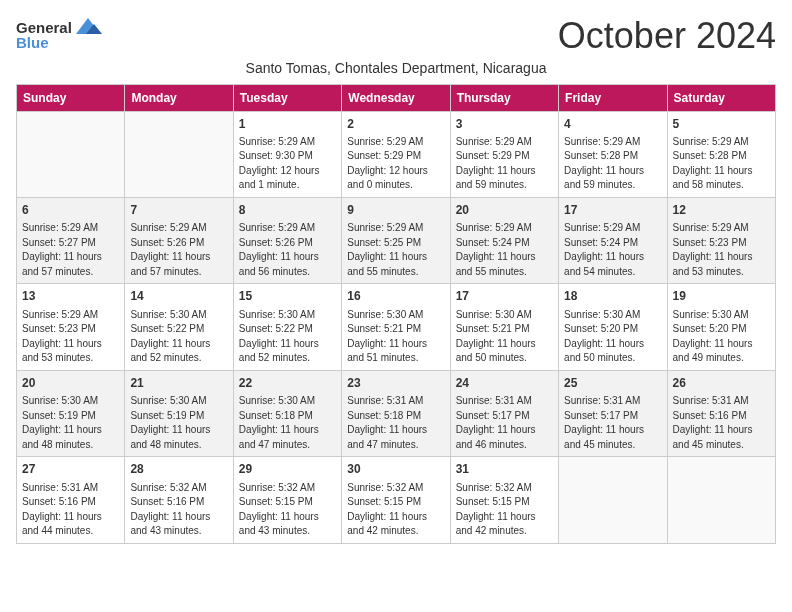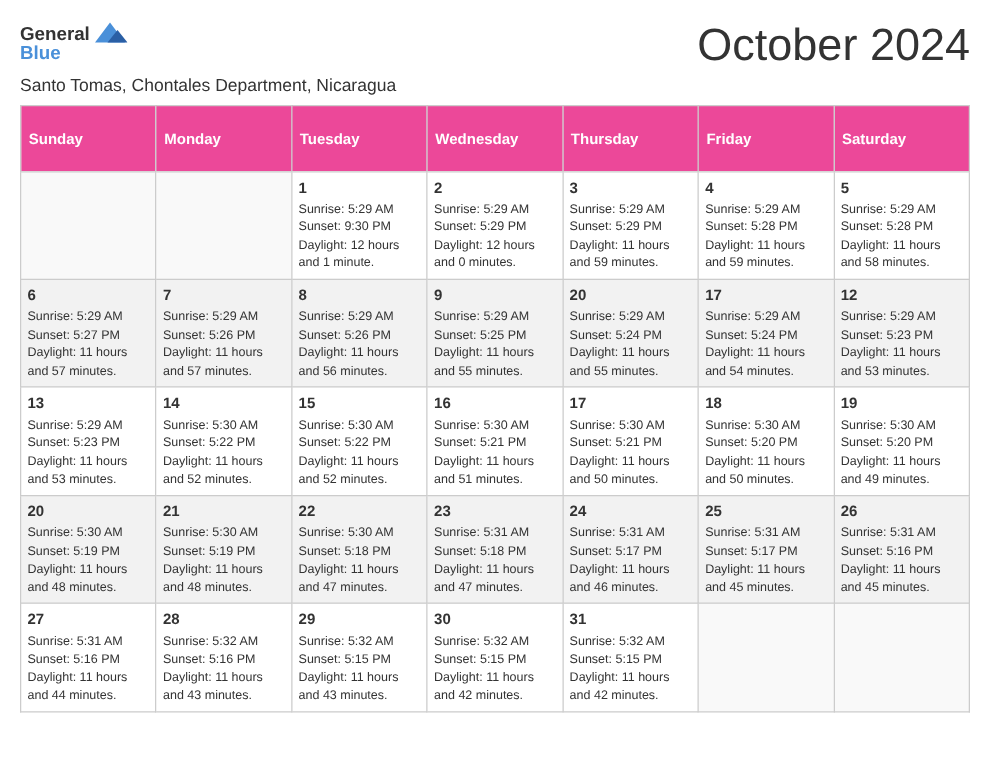--- a/index.html
+++ b/index.html
@@ -39,36 +39,36 @@
       margin-left: 2px;
     }
     .month-title {
       font-size: 36px;
       font-weight: normal;
       color: #333;
       text-align: right;
       line-height: 1.1;
     }
     .subtitle {
-      text-align: left;
+      text-align: center;
       font-size: 14px;
       color: #333;
       margin-bottom: 8px;
       font-weight: normal;
     }
     .calendar {
       width: 100%;
       border-collapse: collapse;
       font-size: 10.5px;
     }
     .calendar thead tr th {
-      background-color: #ec4899;
+      background-color: #be185d;
       color: #fff;
       text-align: left;
-      padding: 19px 6px;
+      padding: 6px 6px;
       font-size: 12px;
       font-weight: bold;
       border: 1px solid #ccc;
     }
     .calendar tbody tr td {
       vertical-align: top;
       border: 1px solid #ccc;
       padding: 4px 5px;
       width: 108px;
       min-height: 80px;

